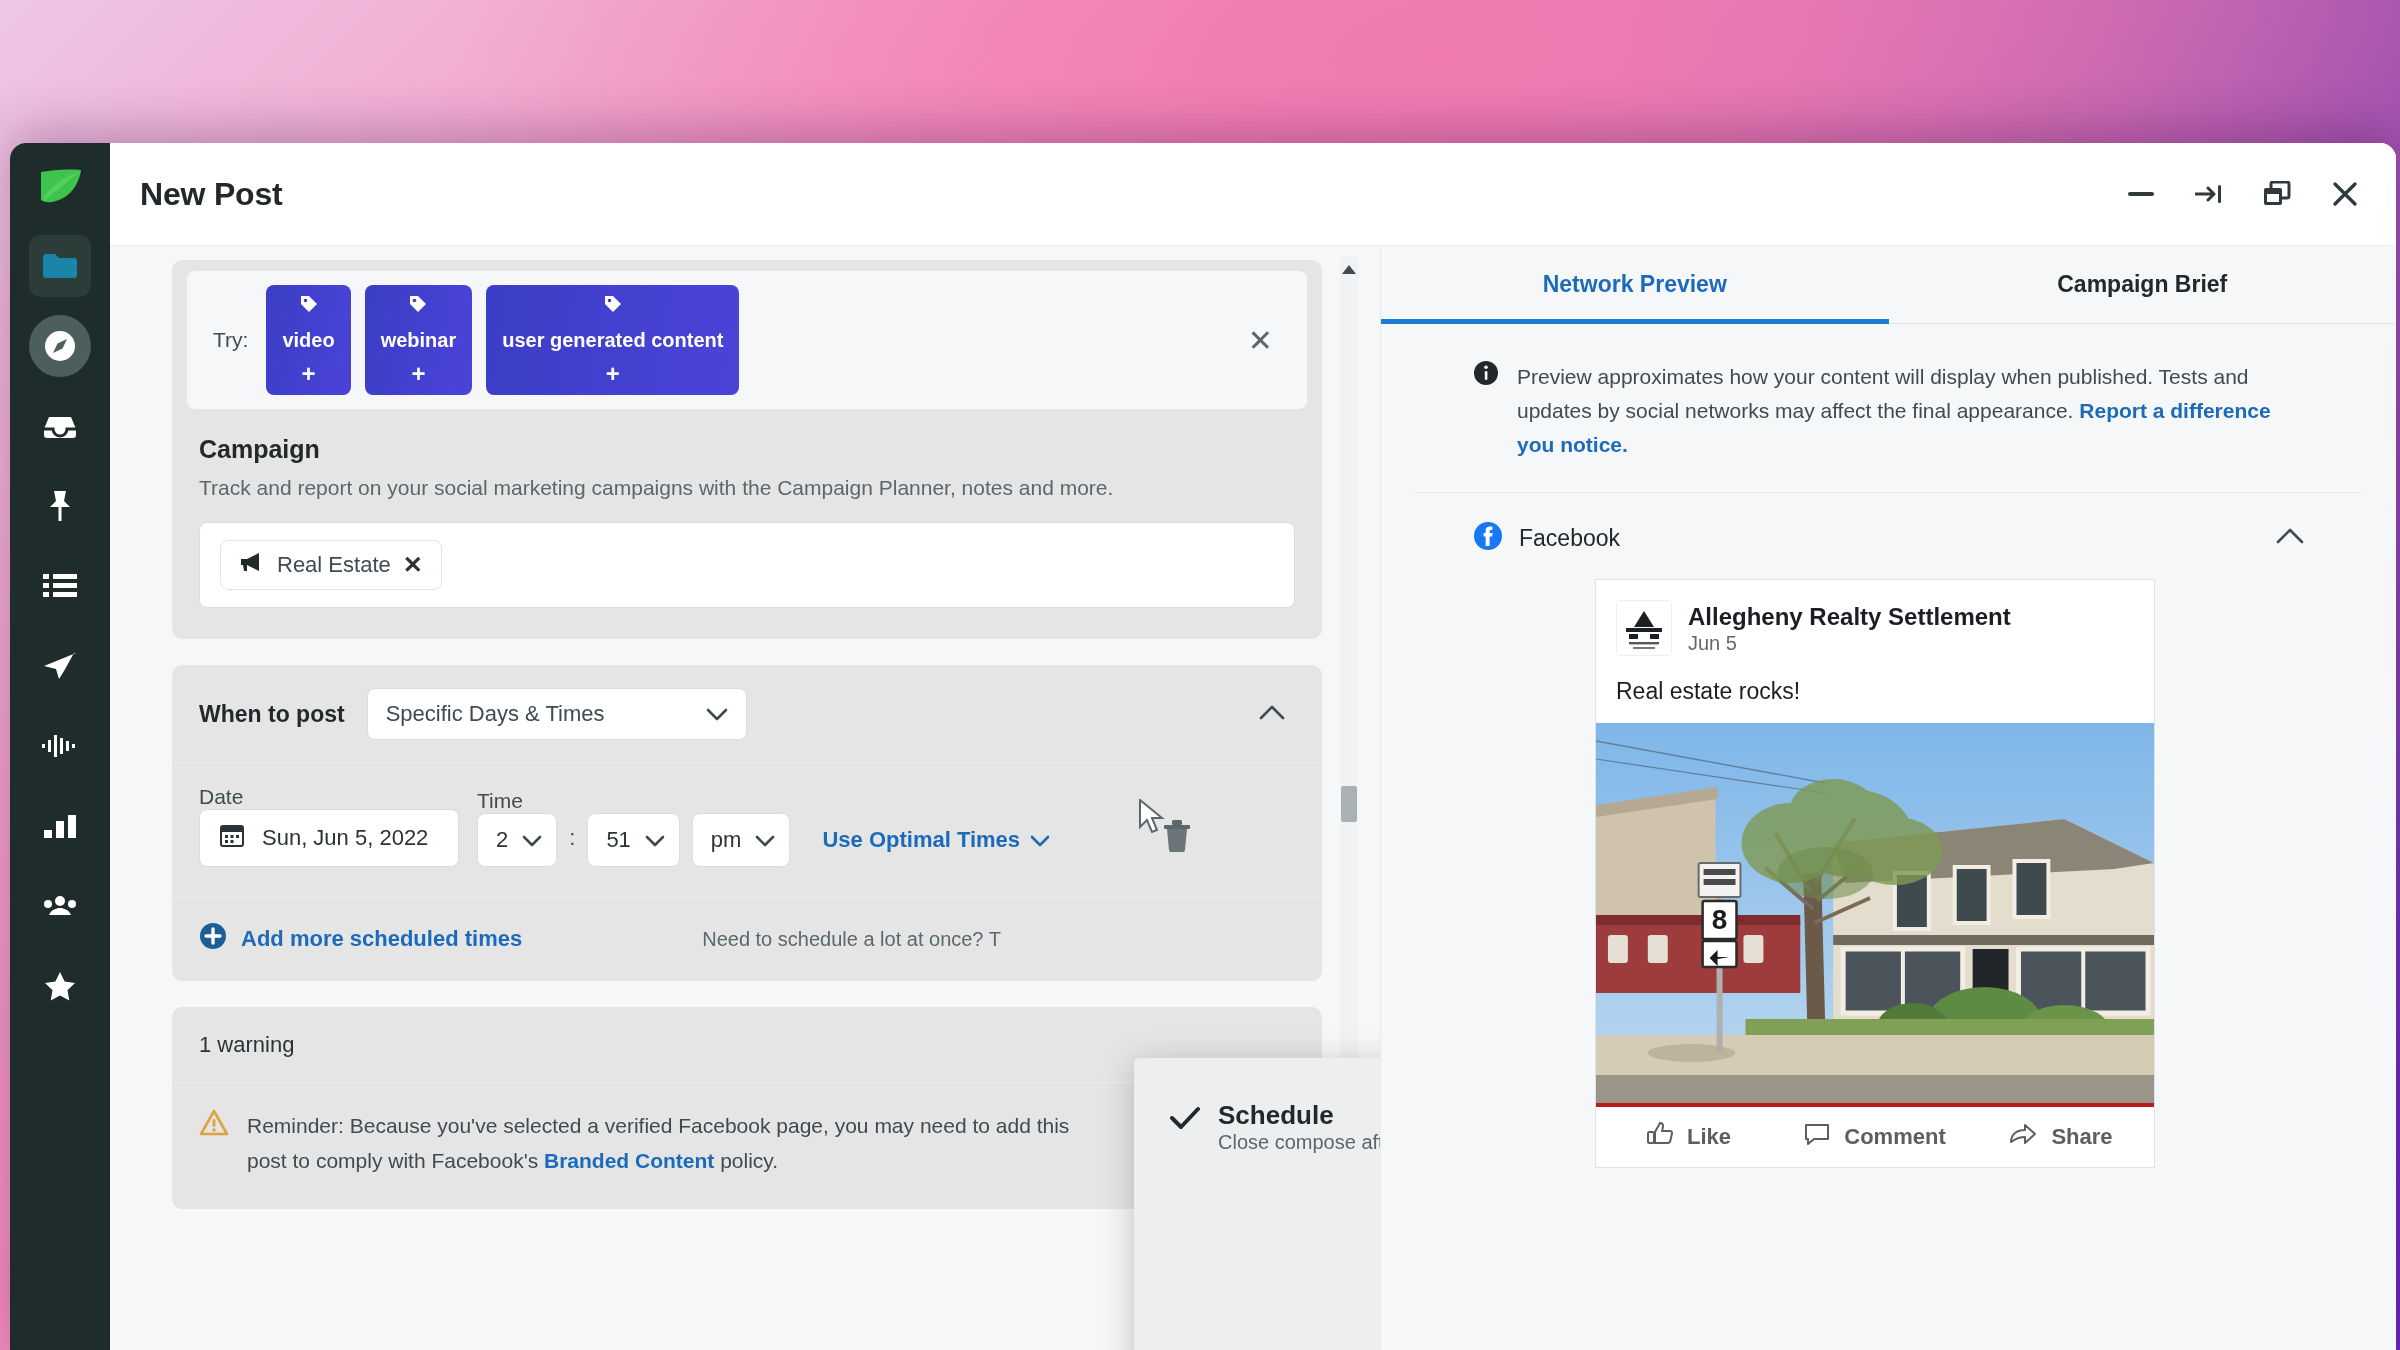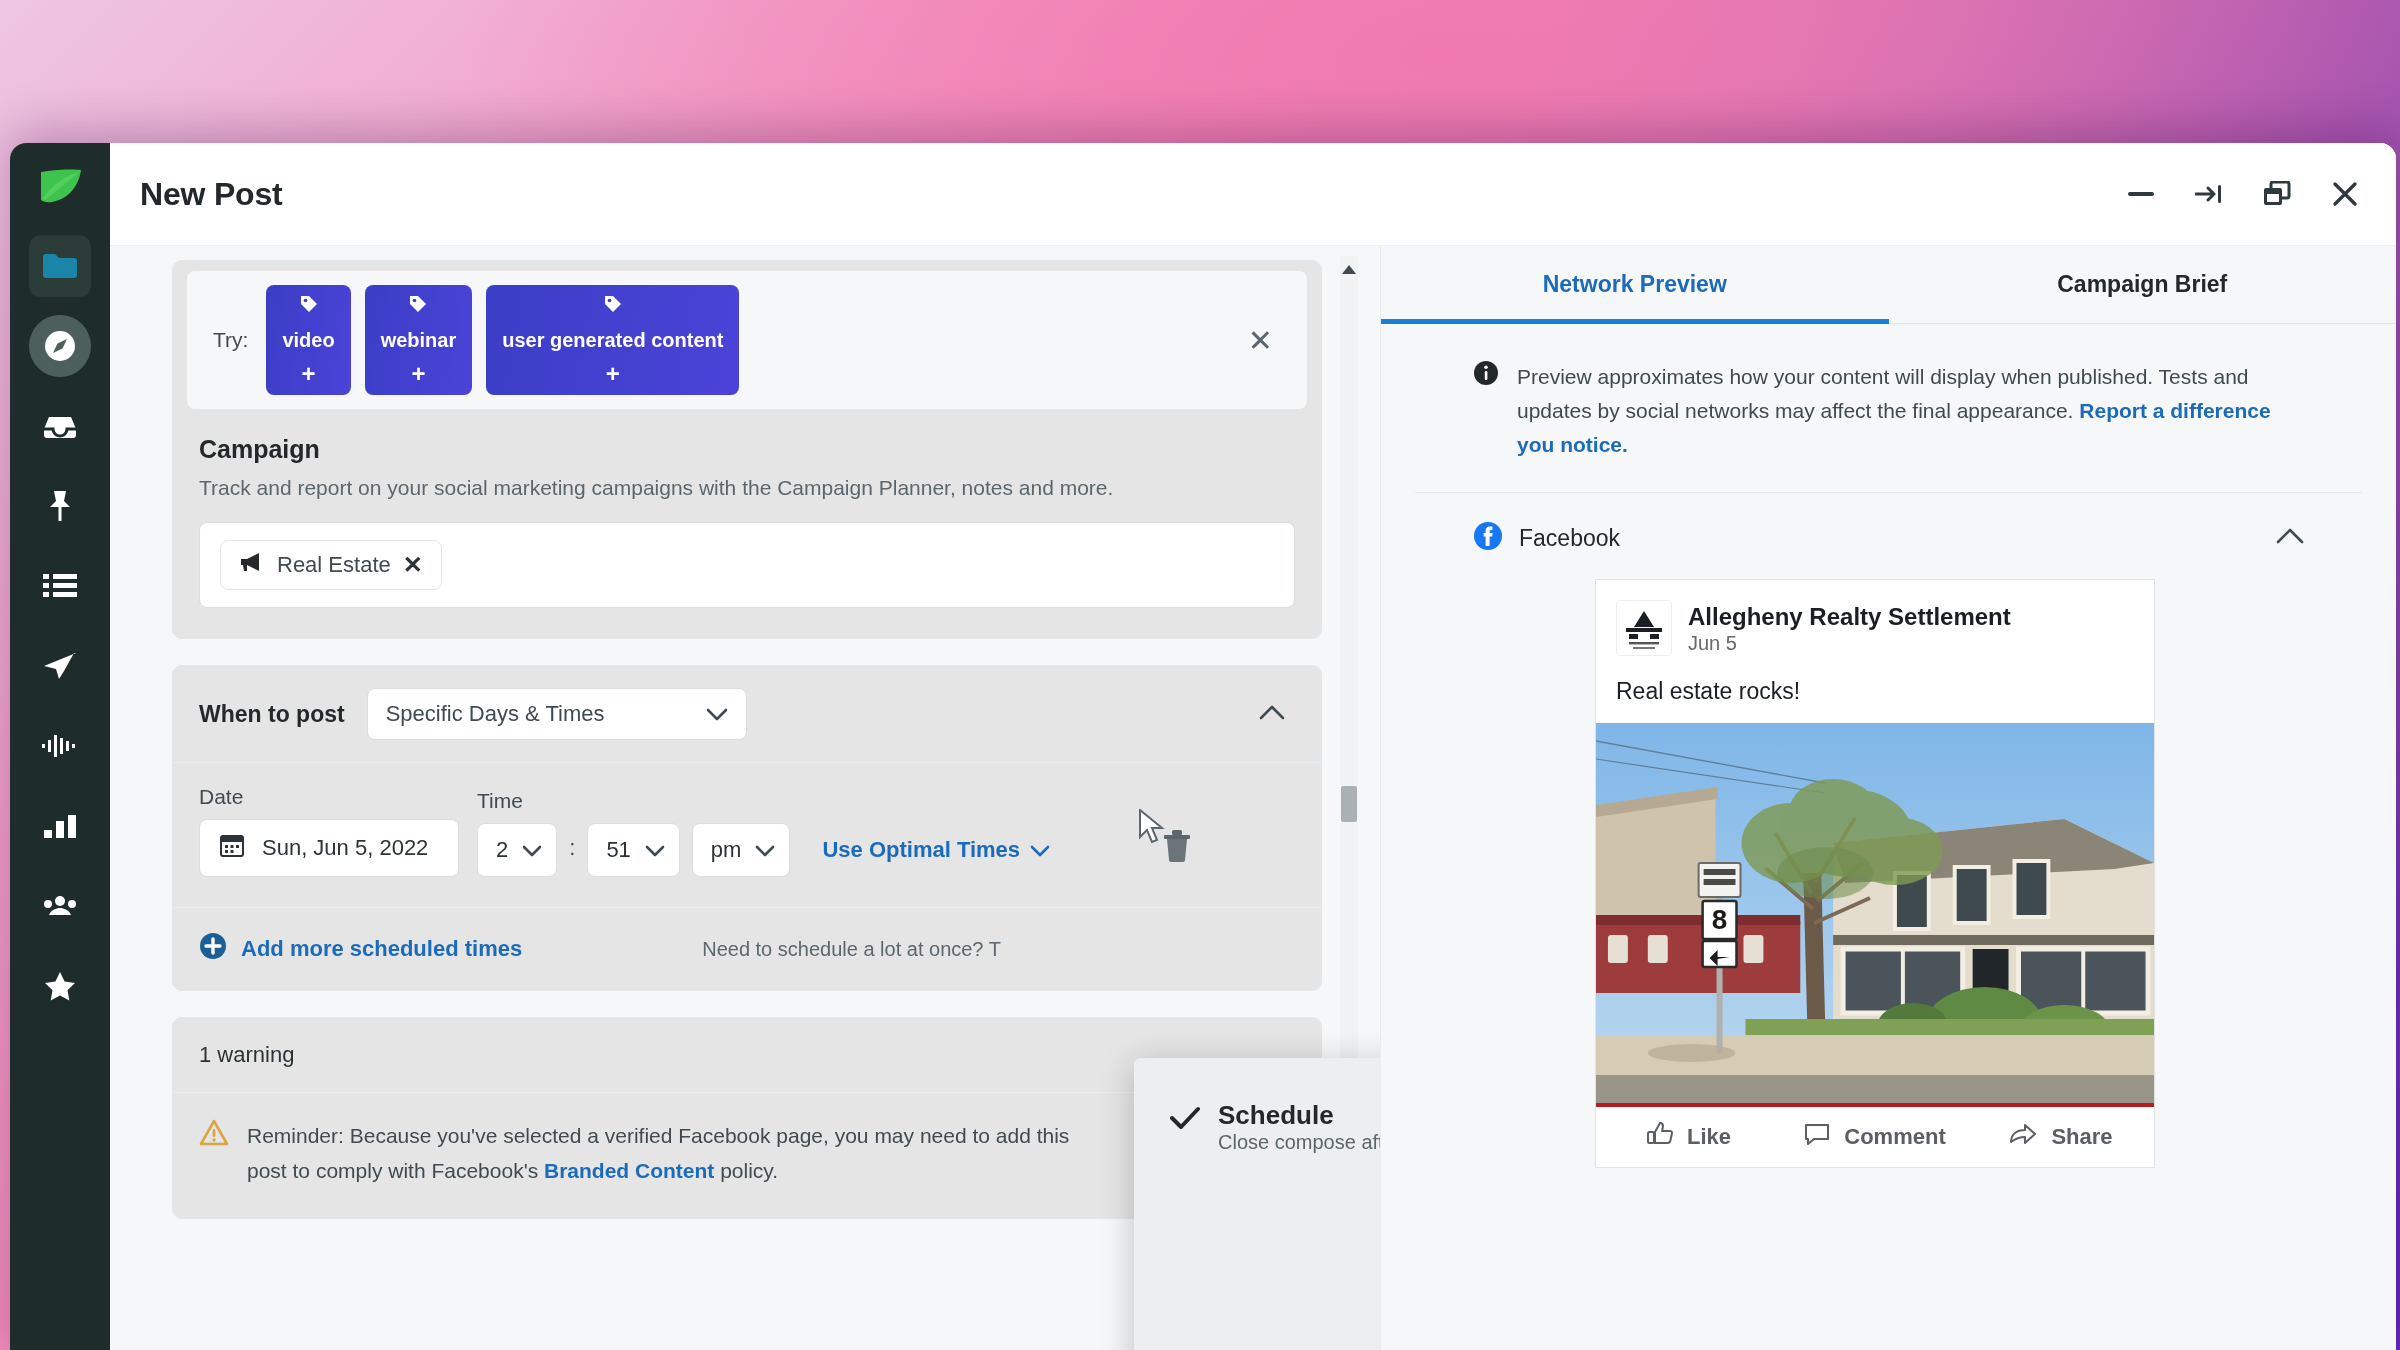--- a/index.html
+++ b/index.html
@@ -146,21 +146,21 @@
     padding: 12px 18px;
     font-size: 22px; color: #3f4b50;
     display: flex; align-items: center; gap: 18px;
     background: #fff; cursor: pointer;
     min-width: 380px;
     justify-content: space-between;
   }
   .wtp-collapse { margin-left: auto; cursor: pointer; padding: 6px 10px;}
 
   .dt-row { padding: 22px 26px 30px 26px; display: flex; align-items: flex-end; gap: 18px; position: relative;}
-  .field-label { font-size: 21px; color: #3f4b50; margin-bottom: 10px; }
+  .field-label { font-size: 21px; color: #3f4b50; }
   .date-box {
     border: 1px solid #d9dee1; border-radius: 8px;
     padding: 13px 20px;
     font-size: 22px; color: #2b3336;
     display: flex; align-items: center; gap: 18px;
     background: #fff; cursor: pointer; width: 260px;
   }
   .time-sel {
     border: 1px solid #d9dee1; border-radius: 8px;
     padding: 13px 14px 13px 18px;

